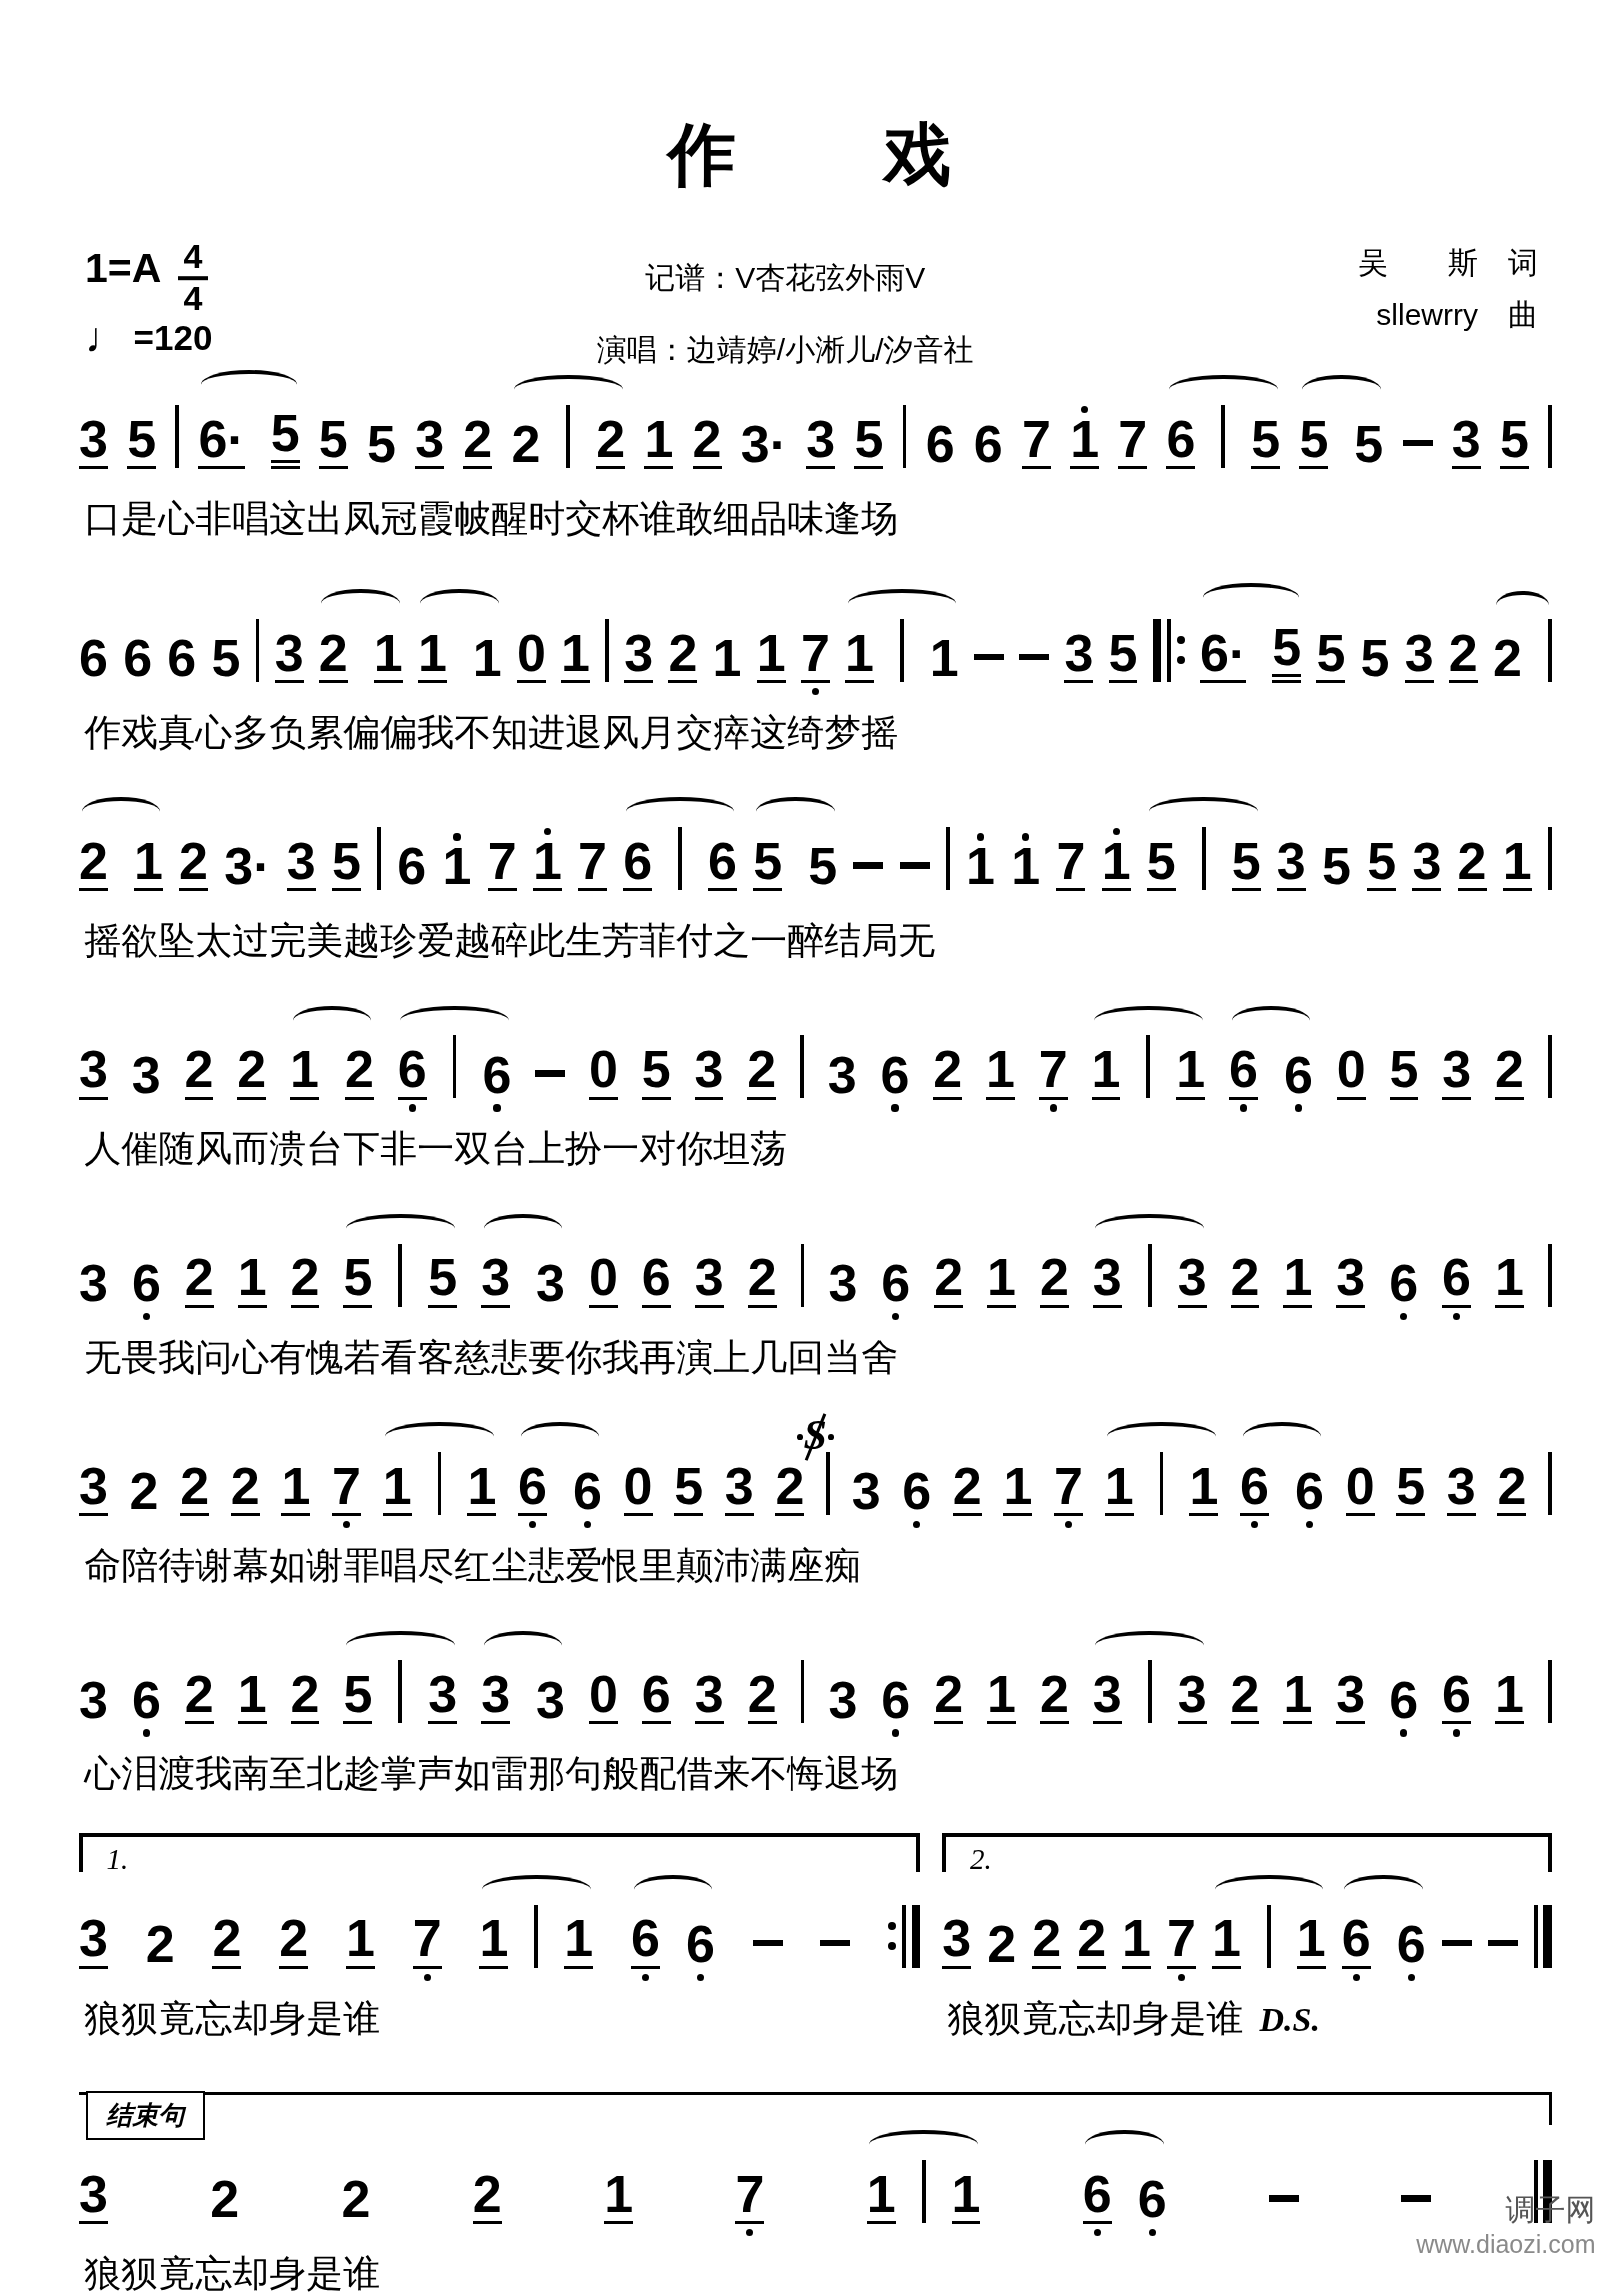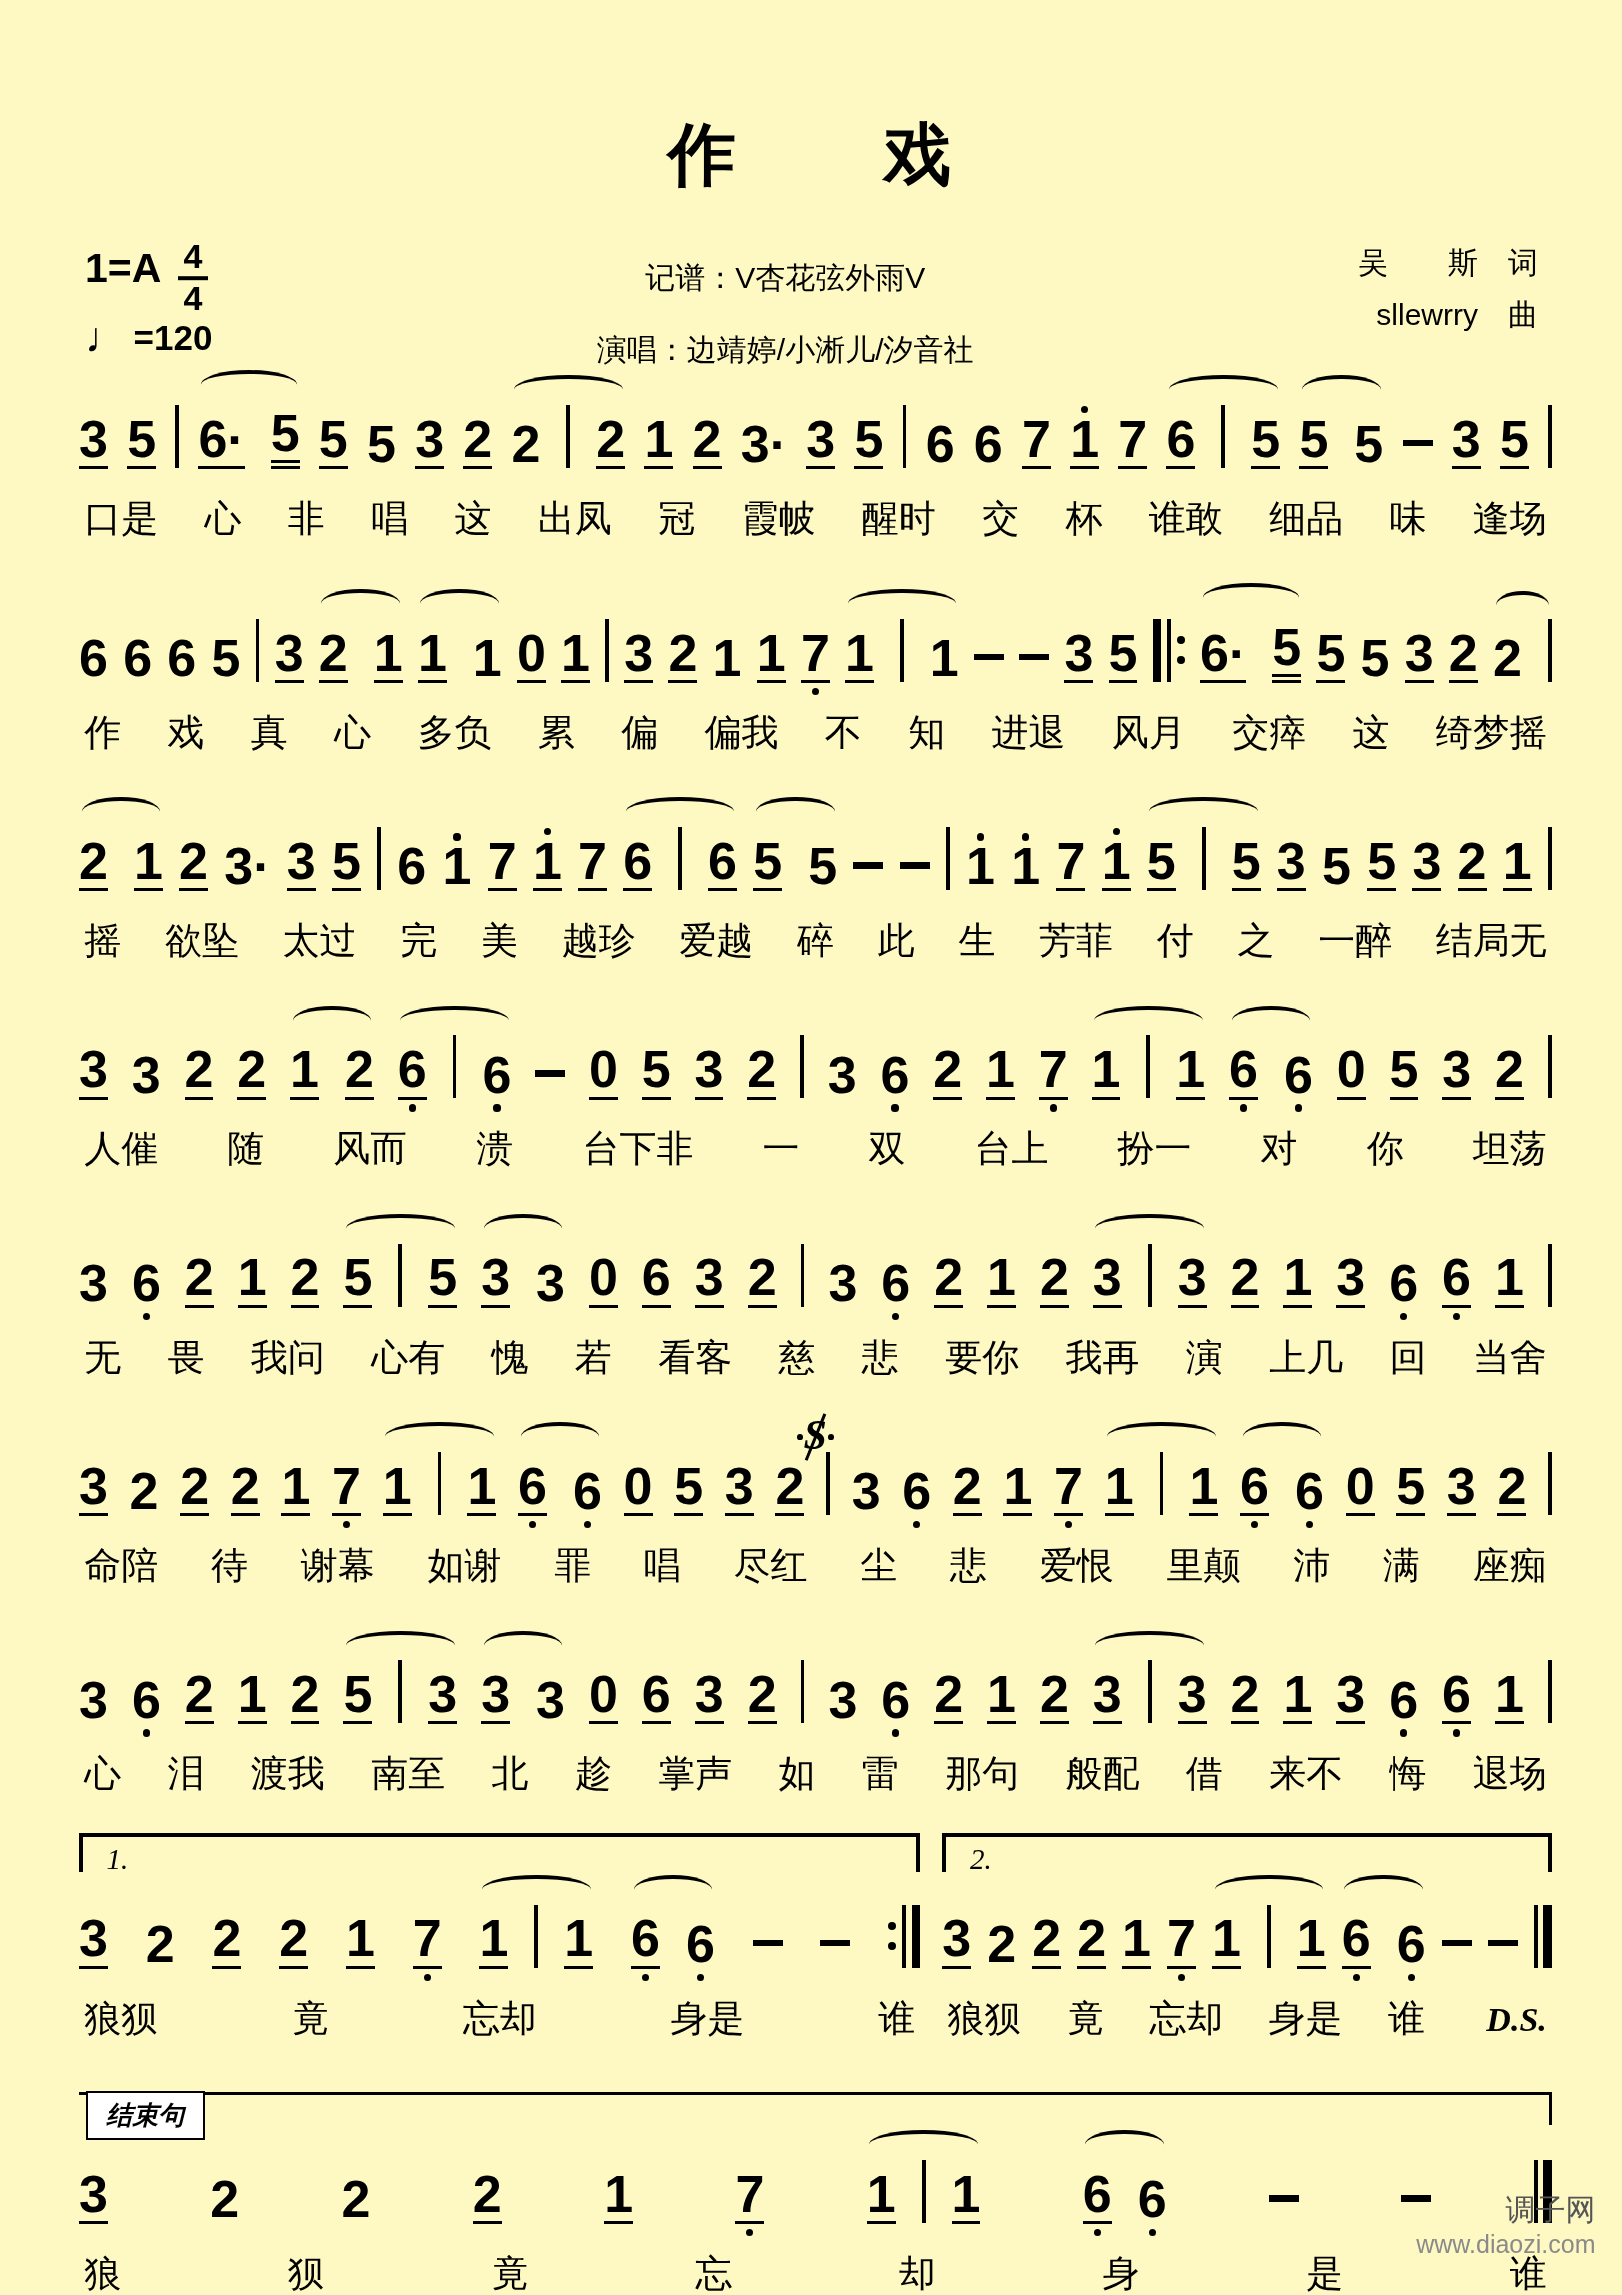--- a/index.html
+++ b/index.html
@@ -1,16 +1,16 @@
 <!DOCTYPE html>
 <html style="font-size:10.5px"><head>
 <meta charset="utf-8">
 <style>
   html,body{margin:0;padding:0;background:#e8e8e8;}
-  .page{position:relative;width:1623px;height:2295px;background:#fef9c3;margin:0 auto;
+  .page{position:relative;width:1623px;height:2295px;background:#ffffff;margin:0 auto;
         font-family:"Liberation Sans",sans-serif;color:#000;overflow:hidden;}
   
   .title{position:absolute;top:110px;left:0;right:0;text-align:center;
          font-size:68px;font-weight:bold;letter-spacing:3.9px;}
   .header-row{position:absolute;top:230px;left:85px;right:85px;display:flex;
               justify-content:space-between;align-items:flex-start;}
   .keyblock{font-weight:bold;line-height:1.25;}
   .keyline{display:flex;align-items:center;font-size:41px;}
   .meter{display:inline-flex;flex-direction:column;align-items:center;margin-left:17px;
          font-size:34px;line-height:1.05;transform:translateY(9.2px);}
@@ -33,21 +33,21 @@
   .ul{display:inline-block;border-bottom:3.9px solid #000;padding-bottom:2.6px;line-height:0.92;}
   .bar{display:inline-flex;align-items:flex-end;gap:5.9px;margin-bottom:15.7px;}
   .b-n{width:3.9px;background:#000;height:63px;}
   .b-t{width:8.5px;background:#000;height:63px;}
   .b-dots{display:flex;flex-direction:column;justify-content:center;gap:11.8px;height:63px;}
   .b-dots i{width:7.9px;height:7.9px;background:#000;border-radius:50%;}
   .dash{width:30px;height:6.5px;background:#000;margin-bottom:37px;}
   .slur{display:inline-flex;justify-content:space-between;align-items:flex-end;gap:26px;position:relative;}
   .slur::before{content:"";position:absolute;left:2.6px;right:2.6px;top:-27.5px;height:25px;
                 border-top:4.6px solid #000;border-radius:50%;}
-  .lyrics-row{display:flex;justify-content:space-between;align-items:baseline;
+  .lyrics-row{display:flex;justify-content:flex-start;align-items:baseline;
               font-size:37px;margin-top:10.5px;padding:0 5.2px;}
   .syl{white-space:nowrap;}
   .ds{font-family:"Liberation Serif",serif;font-style:italic;font-weight:bold;font-size:34px;margin-left:16px;}
   
   .endings{display:flex;gap:22px;}
   .ending1{flex:1.38;}
   .ending2{flex:1;}
   .bracket{position:relative;height:35px;border-top:4.6px solid #000;
            border-left:4.6px solid #000;border-right:4.6px solid #000;}
   .volta-label{position:absolute;top:5.2px;left:23.6px;font-size:29px;font-style:italic;

